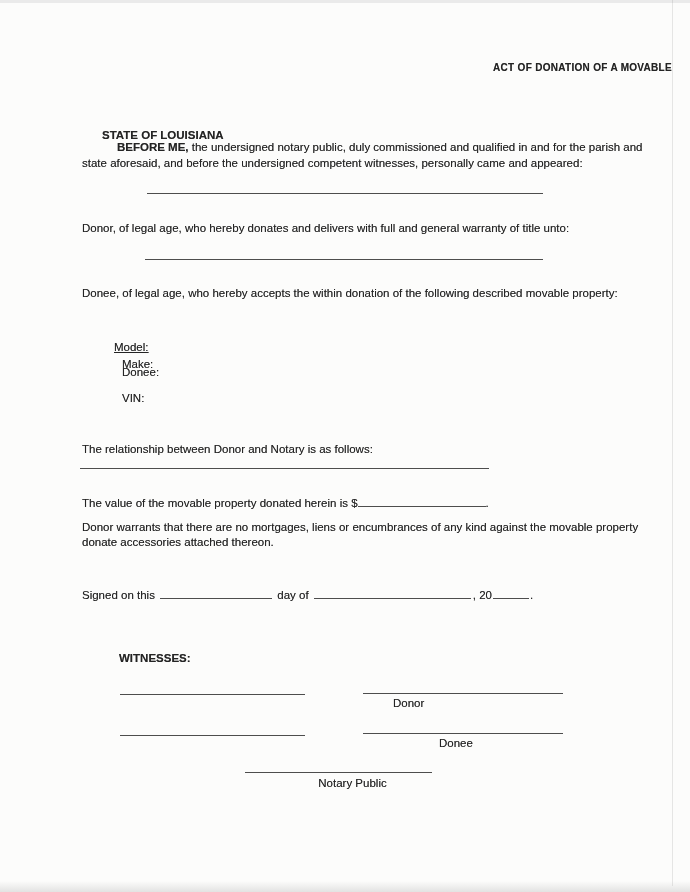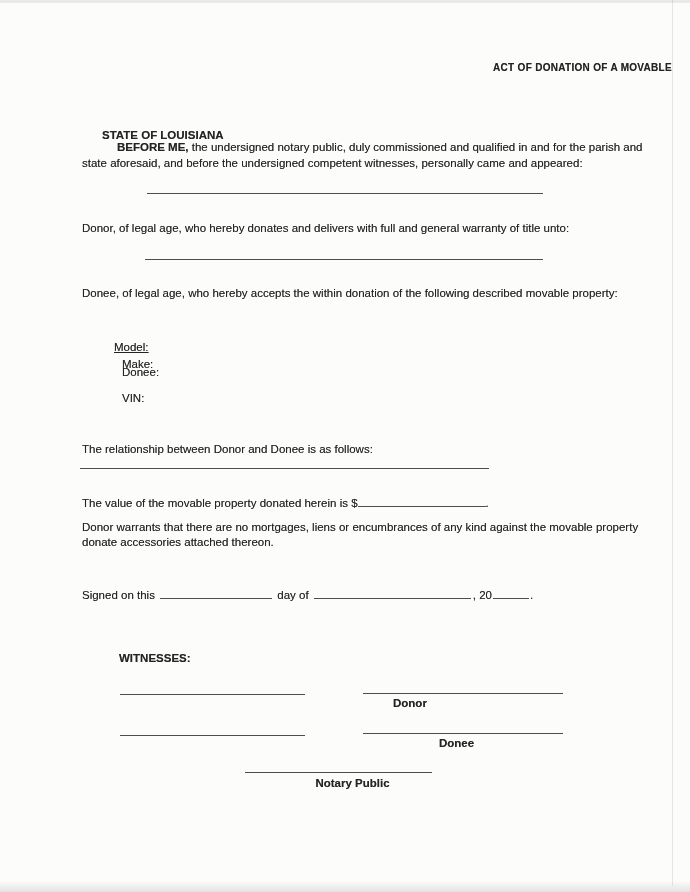--- a/index.html
+++ b/index.html
@@ -12,21 +12,21 @@
     font-size:11.5px; color:#242424; line-height:15px;
     text-shadow:0 0 .5px rgba(40,40,40,.55);
   }
   .abs { position:absolute; }
   .b { font-weight:bold; }
   .title { left:0; right:18px; top:60px; text-align:right; font-weight:bold; letter-spacing:.3px; font-size:10px;padding-left:25px; }
   .rule { position:absolute; height:0; border-top:1.2px solid #4d4d4d; }
   .blank { display:inline-block; border-bottom:1.2px solid #4d4d4d; height:10px; margin:0 2px; vertical-align:baseline; }
   .para { width:570px; }
   .indent { text-indent:35px; }
-  .siglabel { font-weight:bold;padding-left:28px; }
+  .siglabel { font-weight:normal;padding-left:28px; }
   .notary-wrap { left:245px; top:772px; width:187px; text-align:center; }
   .notary-wrap .line { border-top:1.2px solid #4d4d4d; height:0; margin-bottom:3px; }
   .edge-top { position:absolute; left:0; right:0; top:0; height:3px; background:rgba(175,175,175,.22); }
   .edge-bottom { position:absolute; left:0; right:0; bottom:0; height:11px;
     background:linear-gradient(to bottom, rgba(190,190,190,0), rgba(185,185,185,.38)); }
   .edge-right { position:absolute; top:0; bottom:6px; left:672px; width:1px; background:rgba(130,130,130,.18); }
 </style>
 </head>
 <body>
 
@@ -48,21 +48,21 @@
 
   <div class="rule" style="left:145px; top:259px; width:398px;"></div>
 
   <div class="abs para" style="left:82px; top:286px;">Donee, of legal age, who hereby accepts the within donation of the following described movable property:</div>
 
   <div class="abs" style="left:122px; top:313px;margin-top:44px;">Make:</div>
   <div class="abs" style="left:114px; top:340px;text-decoration:underline;">Model:</div>
   <div class="abs" style="left:122px; top:365px;">Donee:</div>
   <div class="abs" style="left:122px; top:391px;">VIN:</div>
 
-  <div class="abs" style="left:82px; top:442px;">The relationship between Donor and Donee is as follows:</div>
+  <div class="abs" style="left:82px; top:442px;">The relationship between Donor and Notary is as follows:</div>
   <div class="rule" style="left:80px; top:468px; width:409px;"></div>
 
   <div class="abs para" style="left:82px; top:520px; line-height:14.5px;">Donor warrants that there are no mortgages, liens or encumbrances of any kind against the movable property donate accessories attached thereon.</div>
 
   <div class="abs" style="left:82px; top:496px;">
     <span>The value of the movable property donated herein is $</span><span class="blank" style="width:128px; margin:0;"></span><span>.</span>
   </div>
 
   <div class="abs" style="left:82px; top:588px;">
     <span>Signed on this</span>

